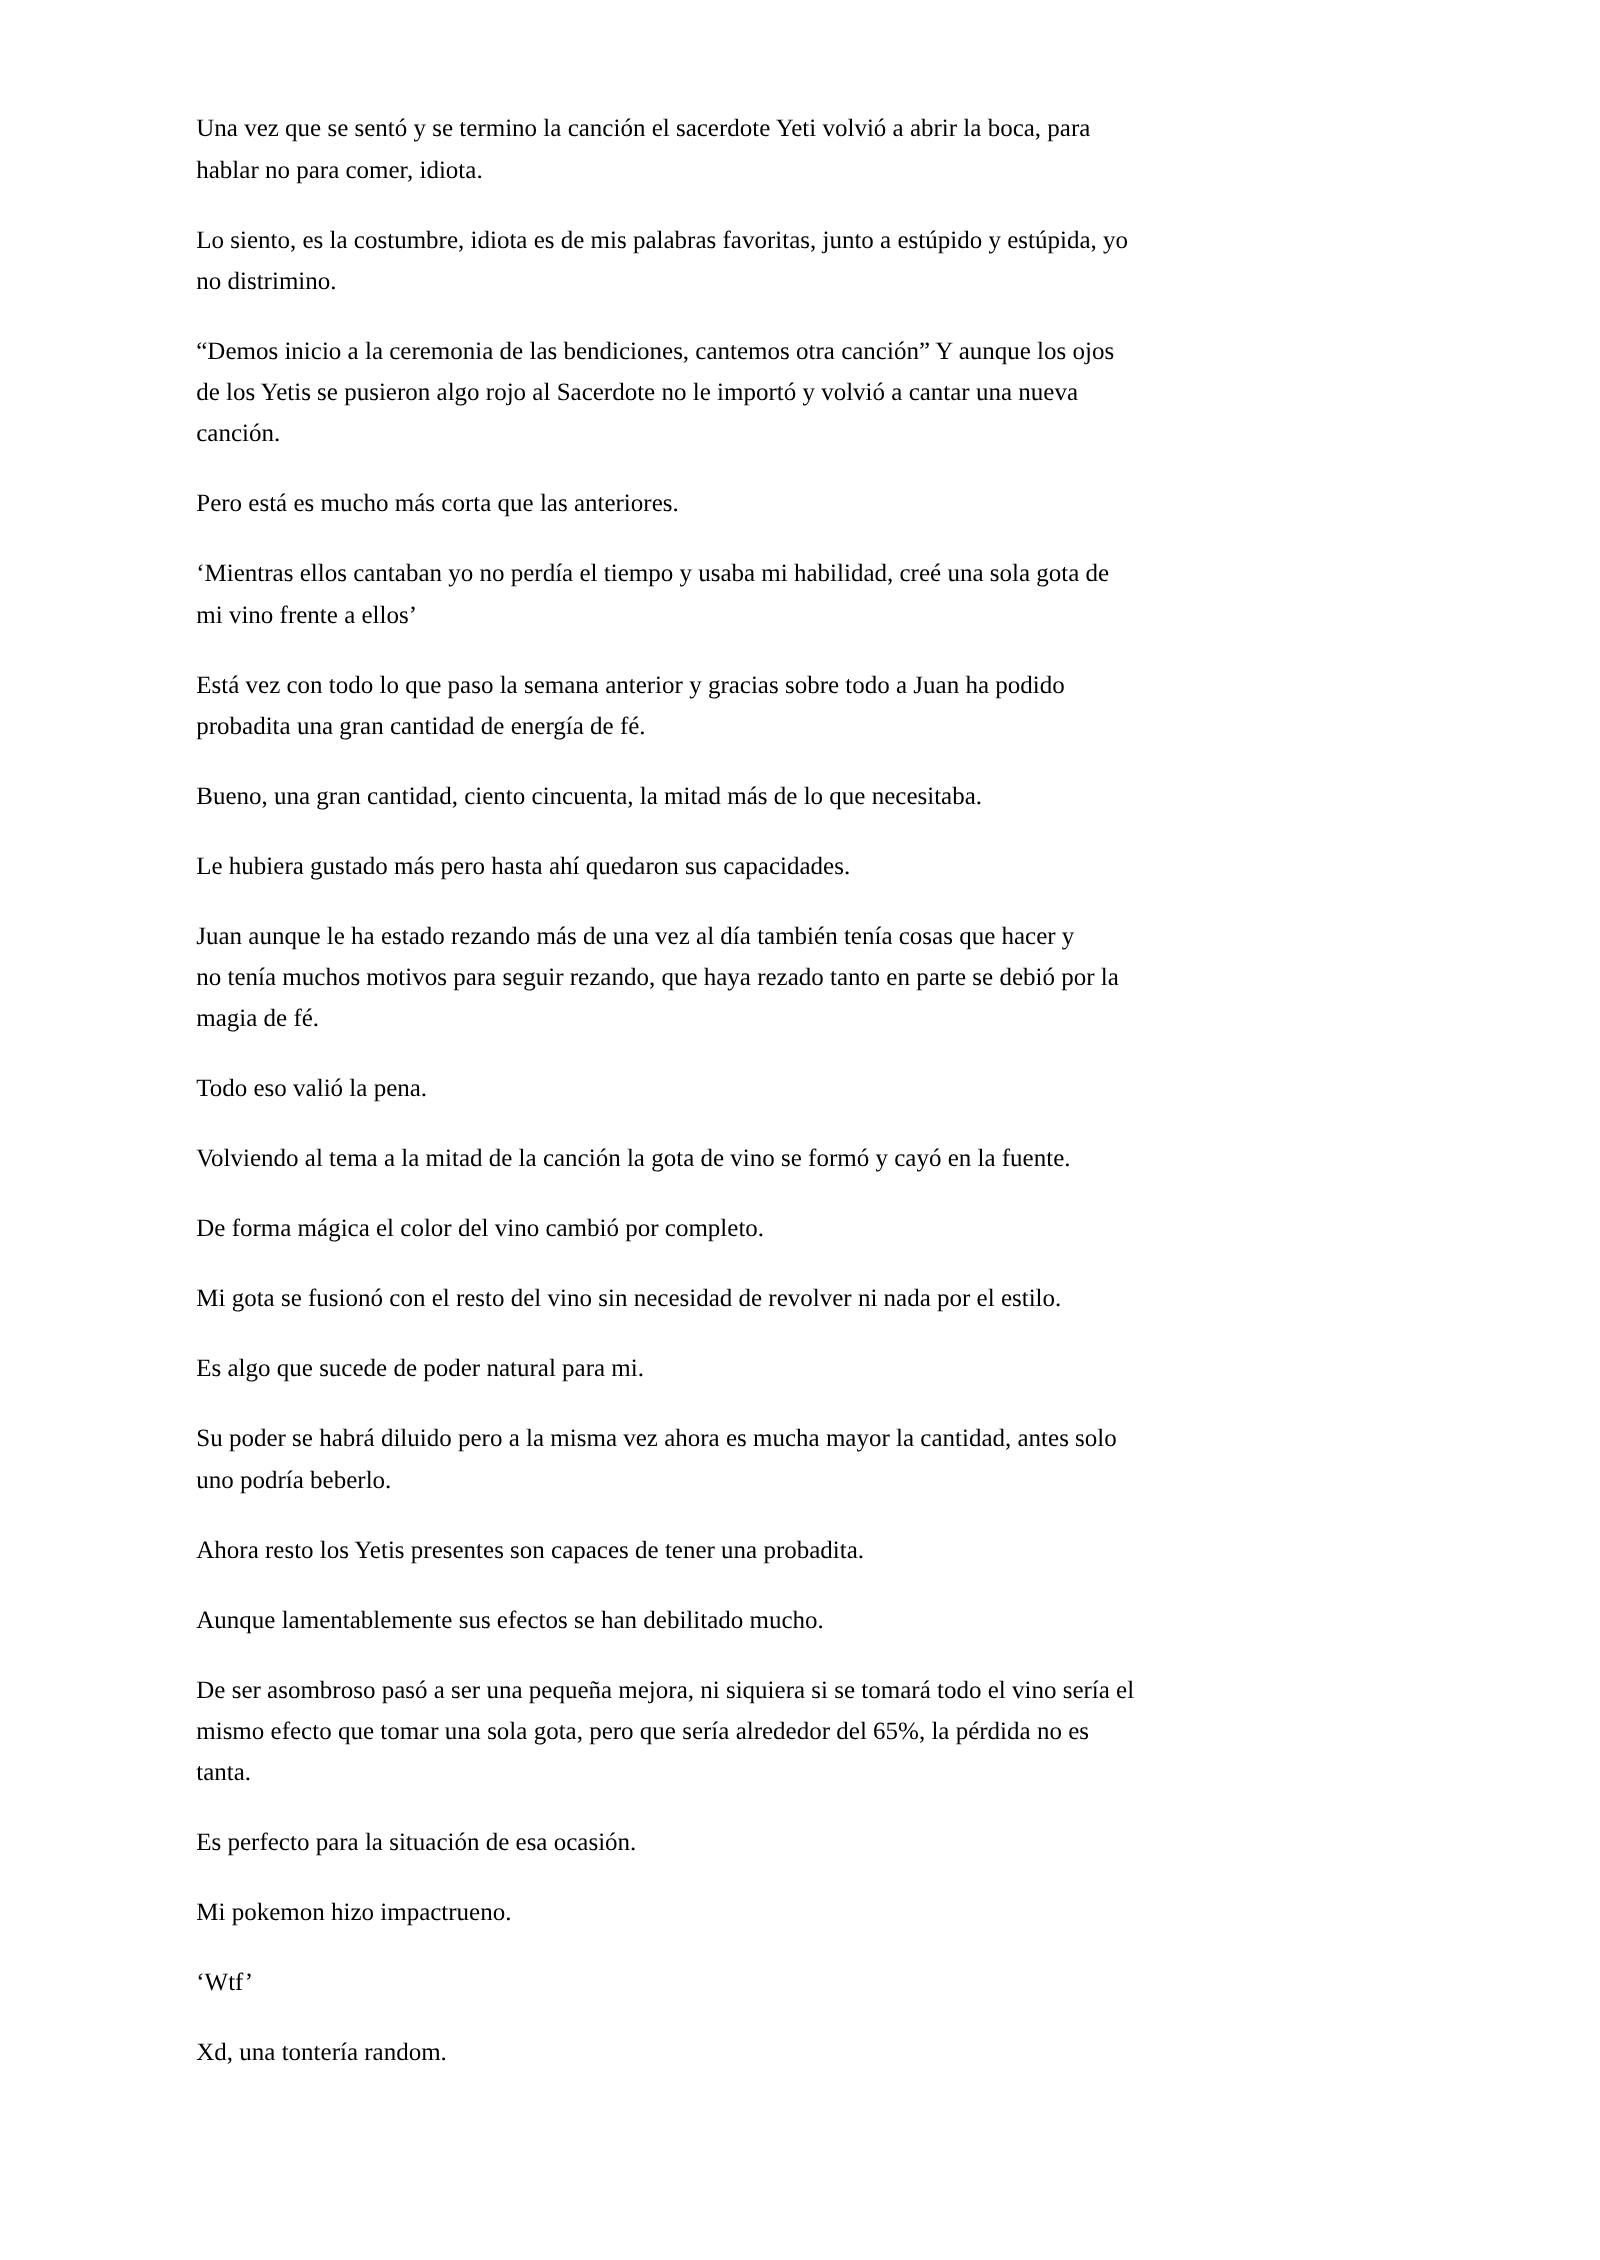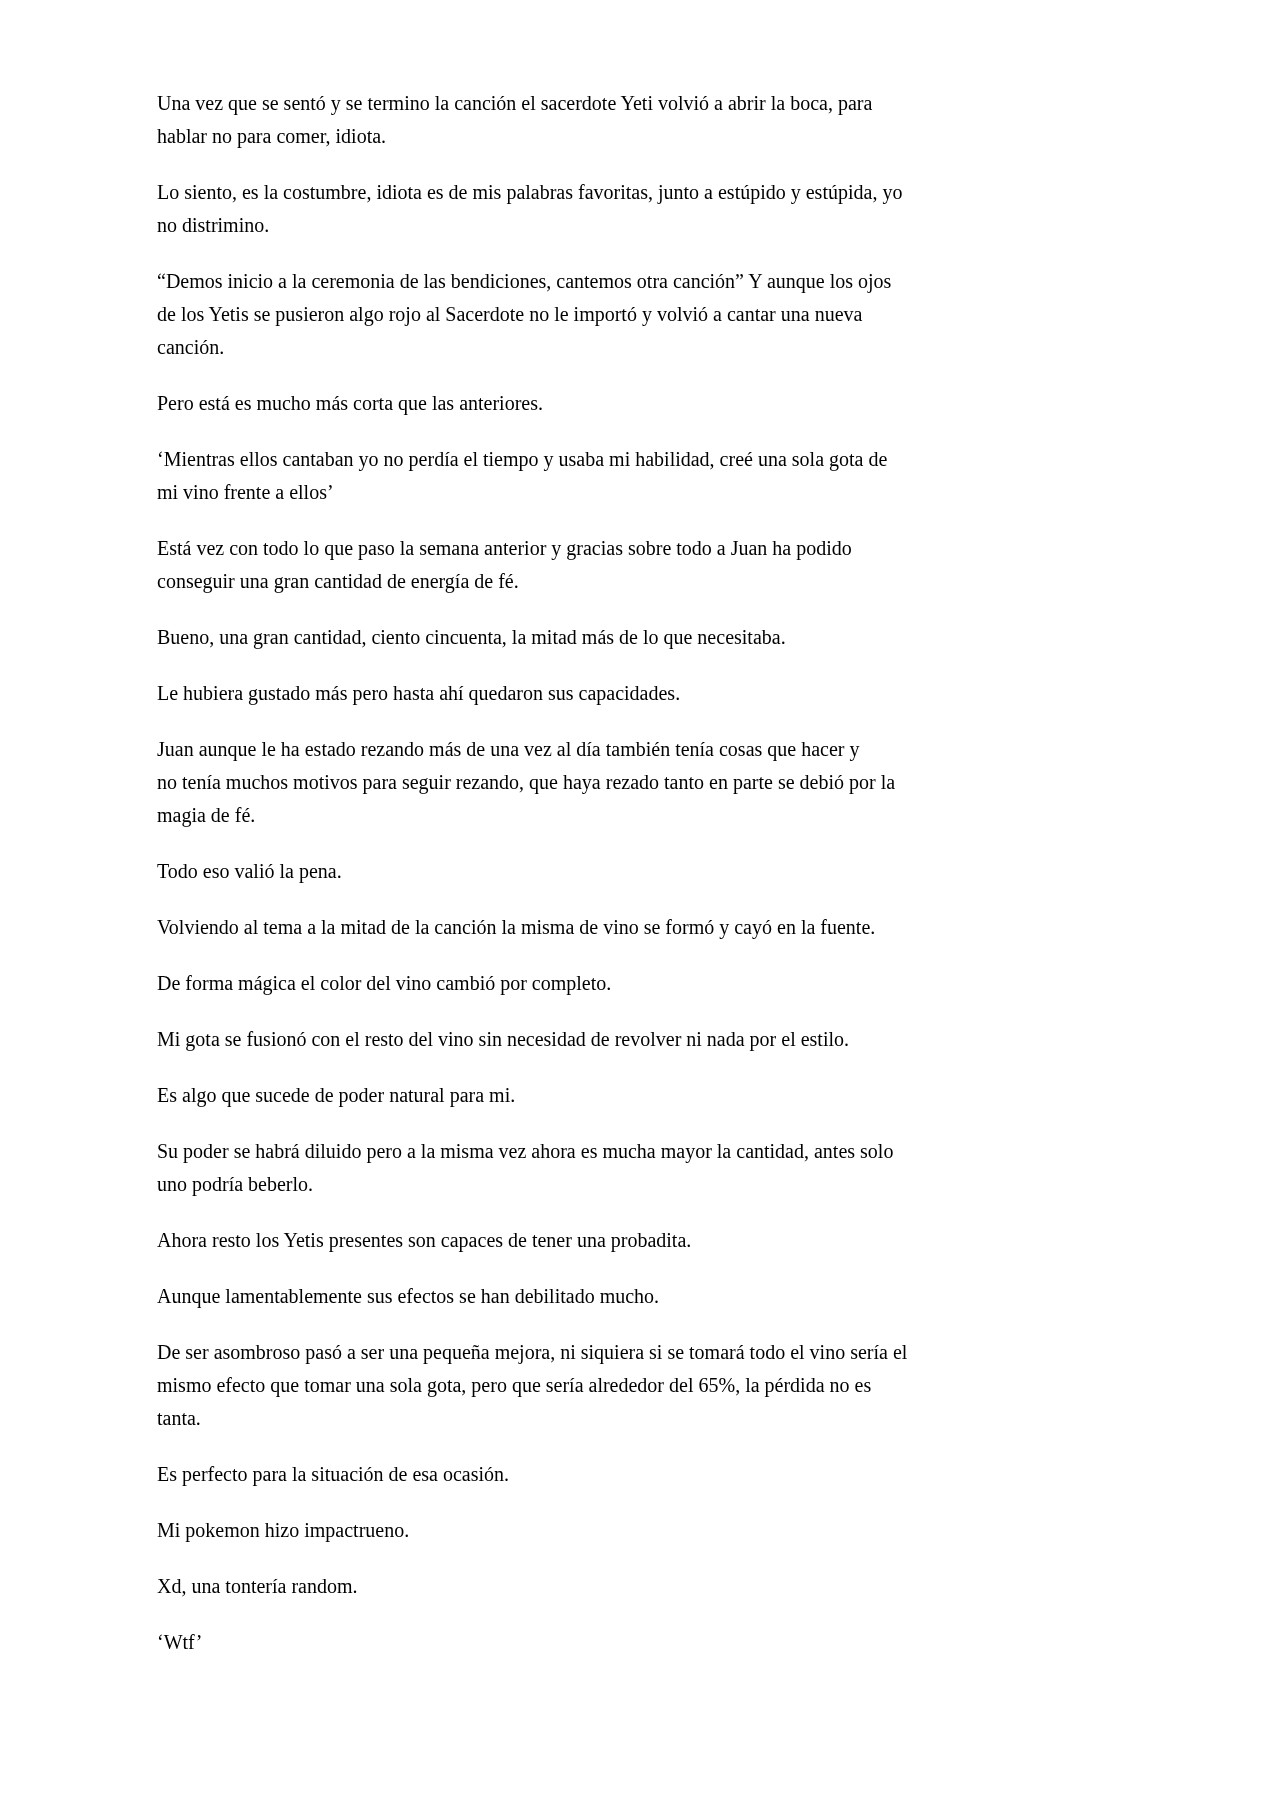--- a/index.html
+++ b/index.html
@@ -42,36 +42,36 @@
 hablar no para comer, idiota.</p>
       <p>Lo siento, es la costumbre, idiota es de mis palabras favoritas, junto a estúpido y estúpida, yo
 no distrimino.</p>
       <p>“Demos inicio a la ceremonia de las bendiciones, cantemos otra canción” Y aunque los ojos
 de los Yetis se pusieron algo rojo al Sacerdote no le importó y volvió a cantar una nueva
 canción.</p>
       <p>Pero está es mucho más corta que las anteriores.</p>
       <p>‘Mientras ellos cantaban yo no perdía el tiempo y usaba mi habilidad, creé una sola gota de
 mi vino frente a ellos’</p>
       <p>Está vez con todo lo que paso la semana anterior y gracias sobre todo a Juan ha podido
-conseguir una gran cantidad de energía de fé.</p>
+probadita una gran cantidad de energía de fé.</p>
       <p>Bueno, una gran cantidad, ciento cincuenta, la mitad más de lo que necesitaba.</p>
       <p>Le hubiera gustado más pero hasta ahí quedaron sus capacidades.</p>
       <p>Juan aunque le ha estado rezando más de una vez al día también tenía cosas que hacer y
 no tenía muchos motivos para seguir rezando, que haya rezado tanto en parte se debió por la
 magia de fé.</p>
       <p>Todo eso valió la pena.</p>
-      <p>Volviendo al tema a la mitad de la canción la misma de vino se formó y cayó en la fuente.</p>
+      <p>Volviendo al tema a la mitad de la canción la gota de vino se formó y cayó en la fuente.</p>
       <p>De forma mágica el color del vino cambió por completo.</p>
       <p>Mi gota se fusionó con el resto del vino sin necesidad de revolver ni nada por el estilo.</p>
       <p>Es algo que sucede de poder natural para mi.</p>
       <p>Su poder se habrá diluido pero a la misma vez ahora es mucha mayor la cantidad, antes solo
 uno podría beberlo.</p>
       <p>Ahora resto los Yetis presentes son capaces de tener una probadita.</p>
       <p>Aunque lamentablemente sus efectos se han debilitado mucho.</p>
       <p>De ser asombroso pasó a ser una pequeña mejora, ni siquiera si se tomará todo el vino sería el
 mismo efecto que tomar una sola gota, pero que sería alrededor del 65%, la pérdida no es
 tanta.</p>
       <p>Es perfecto para la situación de esa ocasión.</p>
       <p>Mi pokemon hizo impactrueno.</p>
+      <p>‘Wtf’</p>
       <p>Xd, una tontería random.</p>
-      <p>‘Wtf’</p>
     </div>
 </div>
 
 </body></html>

